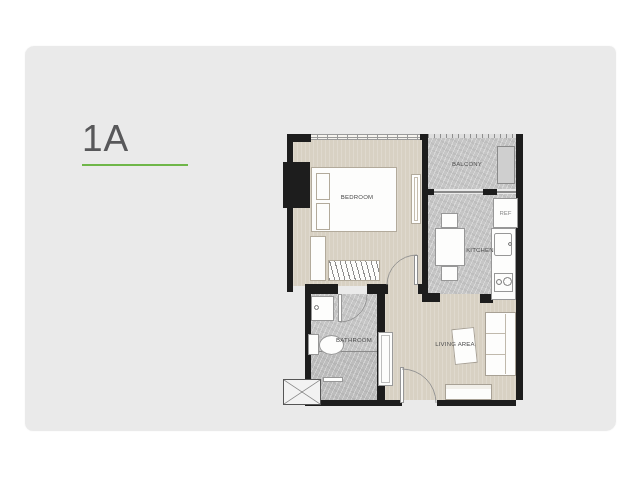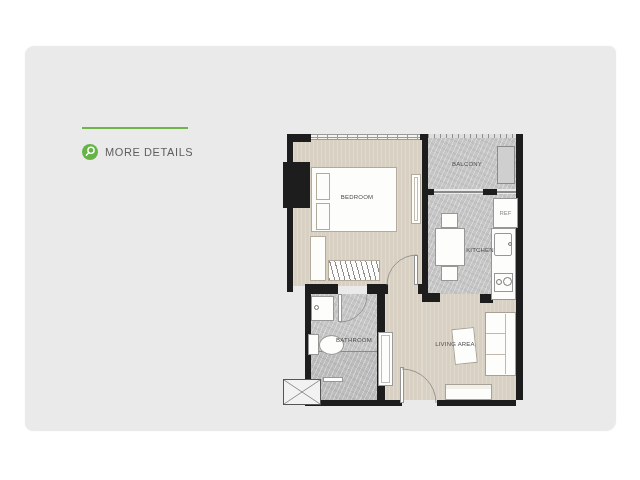--- a/index.html
+++ b/index.html
@@ -41,30 +41,22 @@
   .reflbl{position:absolute;z-index:6;font-size:6px;color:#8f8f8f;left:50%;top:50%;transform:translate(-50%,-50%);}
   .overlay{position:absolute;left:0;top:0;z-index:5;}
   .circle{border-radius:50%;}
 </style>
 </head>
 <body>
 
 <div class="card">
 
   <div class="info">
+    <div class="unit-title">1A</div>
     <div class="rule"></div>
-    <div class="more">
-      <span class="zoom-badge">
-        <svg width="16" height="16" viewBox="0 0 16 16">
-          <circle cx="9" cy="6.3" r="3.1" fill="none" stroke="#ffffff" stroke-width="1.4"></circle>
-          <line x1="6.9" y1="8.6" x2="4.3" y2="11.3" stroke="#ffffff" stroke-width="1.4" stroke-linecap="round"></line>
-        </svg>
-      </span>
-      <span class="mlabel">MORE DETAILS</span>
-    </div>
   </div>
 
   <div class="plan">
 
     <div class="beige" style="left:10px;top:5px;width:129px;height:147px;"></div>
     <div class="beige" style="left:102px;top:150px;width:37px;height:116px;"></div>
     <div class="beige" style="left:139px;top:160px;width:94px;height:106px;"></div>
     <div class="gray" style="left:145px;top:4px;width:88px;height:51px;"></div>
     <div class="gray" style="left:145px;top:60px;width:88px;height:100px;"></div>
     <div class="gray" style="left:28px;top:160px;width:66px;height:106px;"></div>

